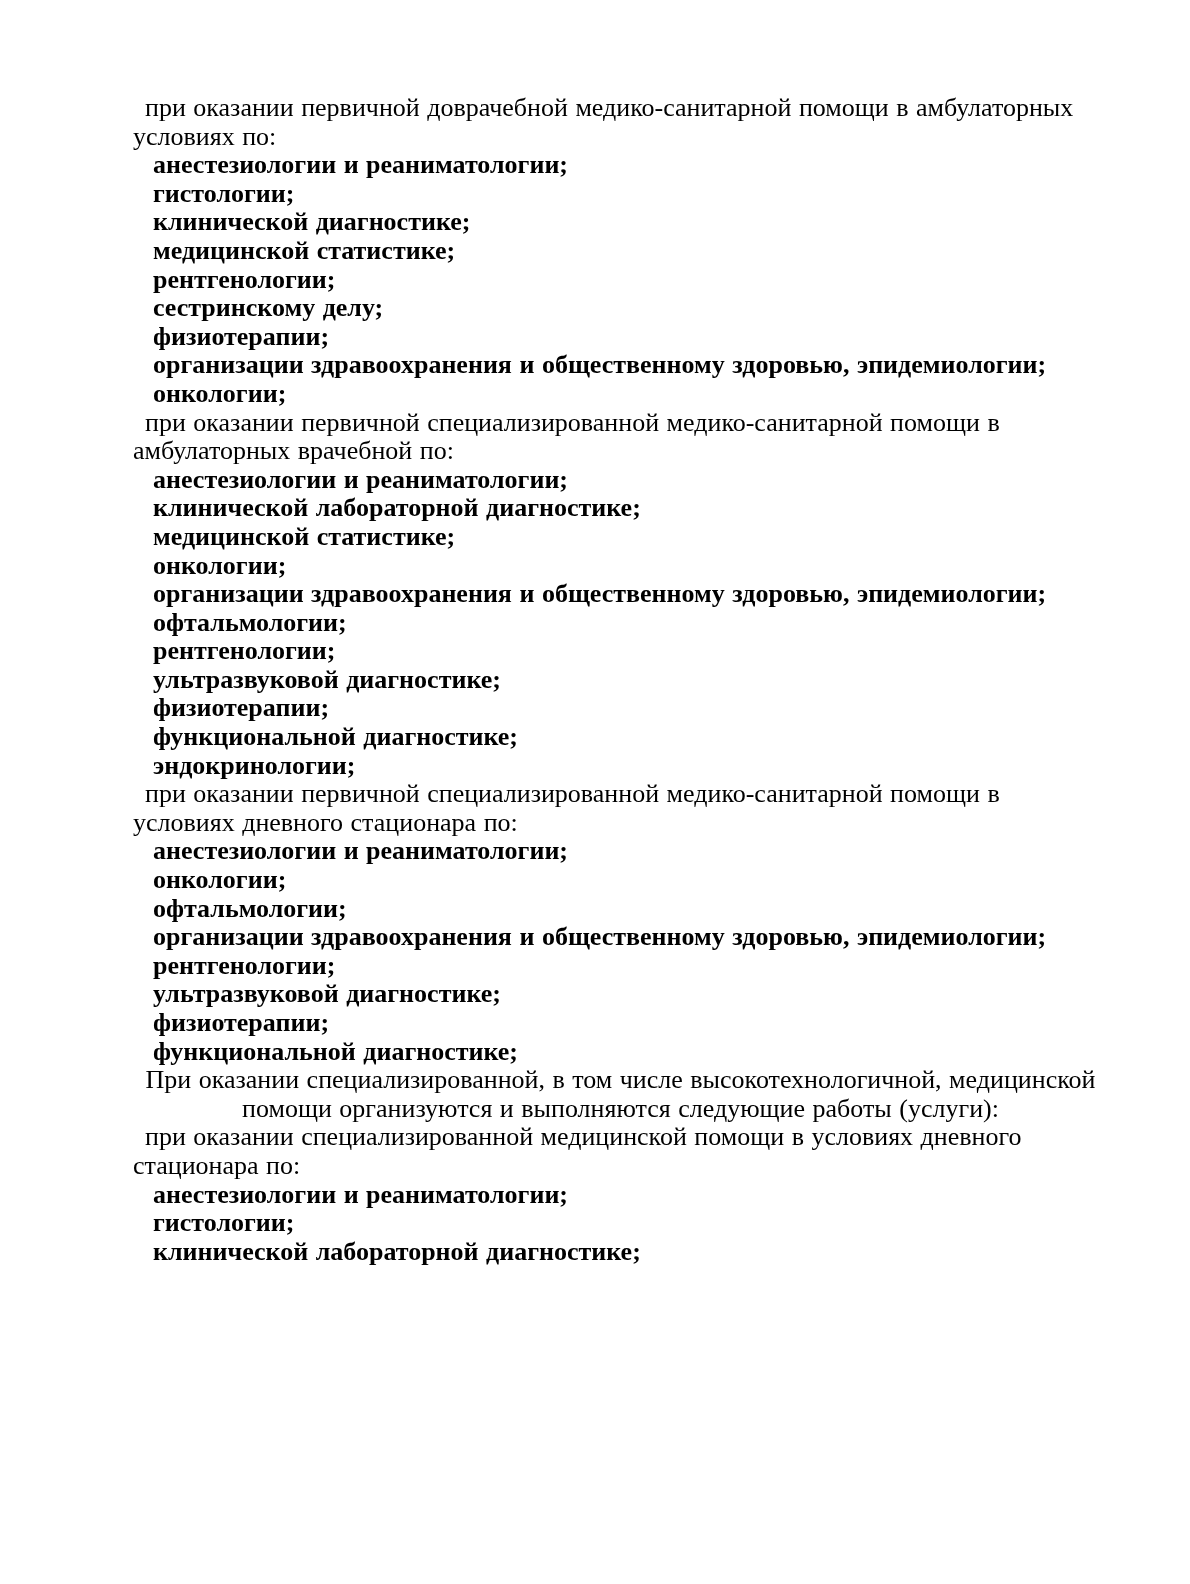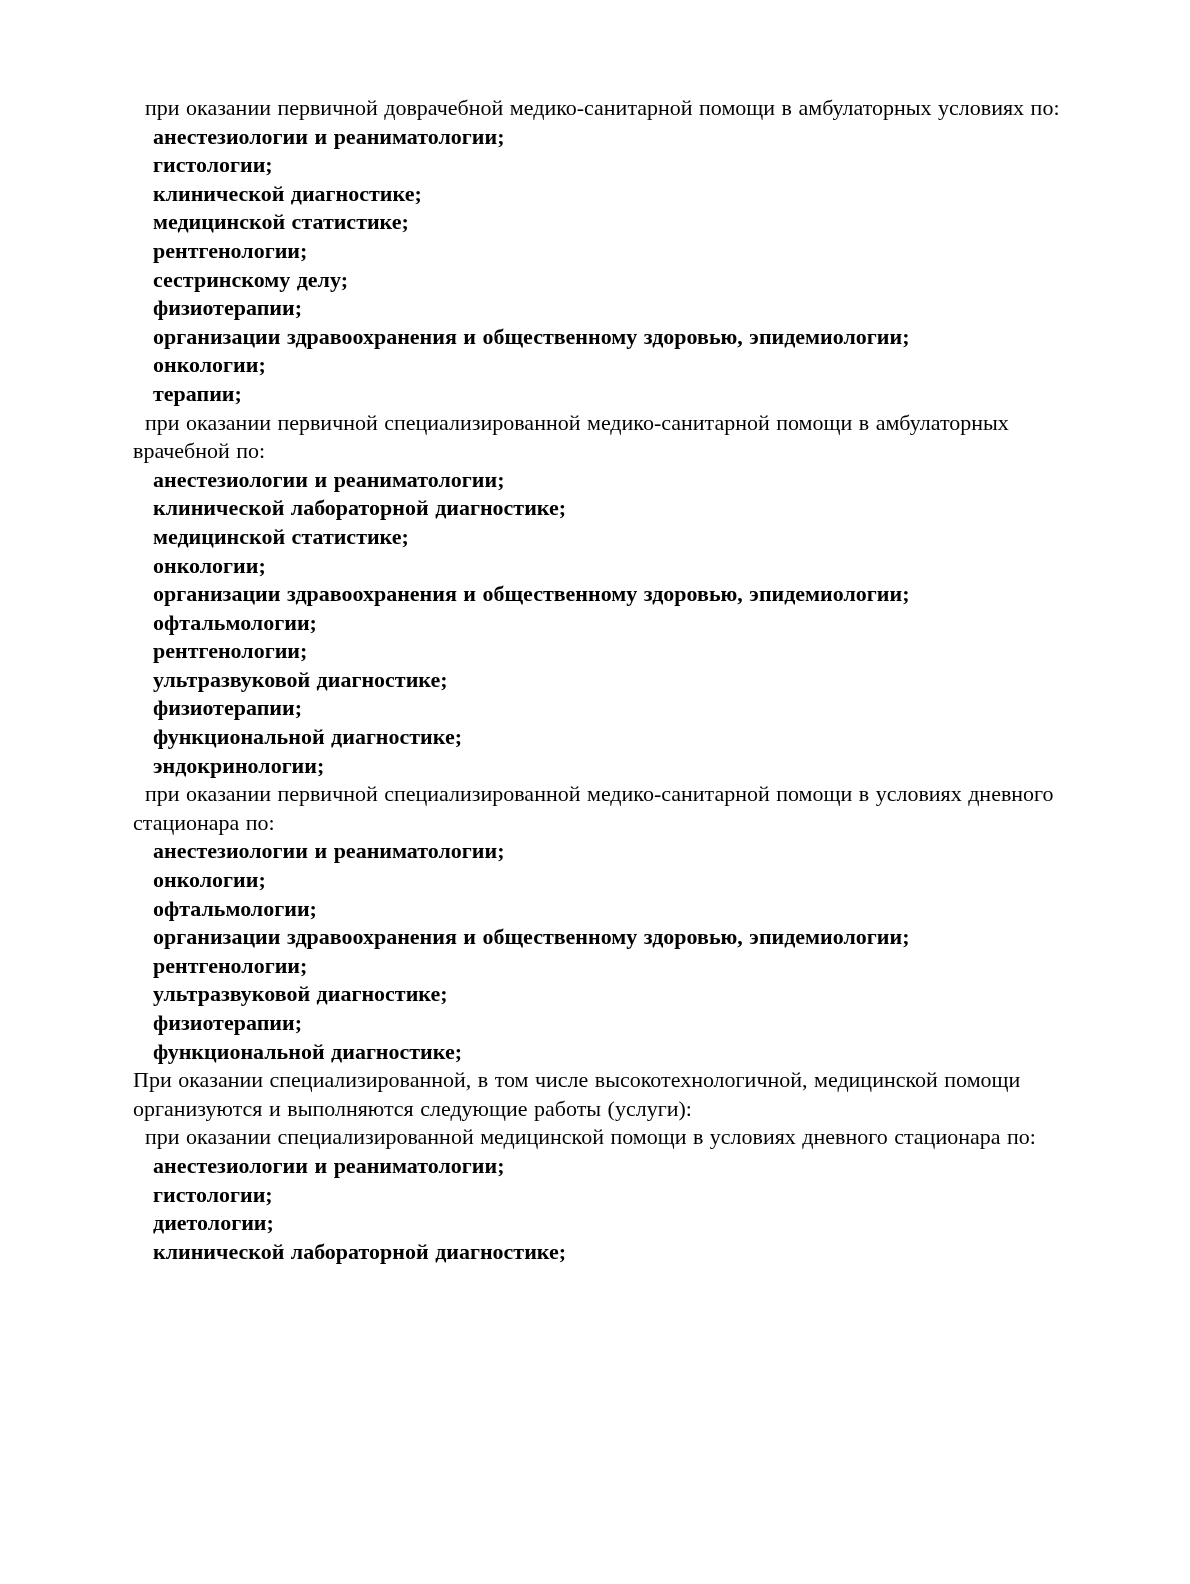--- a/index.html
+++ b/index.html
@@ -16,54 +16,54 @@
   }
   .page {
     box-sizing: border-box;
     width: 1190px;
     height: 1584px;
     padding: 94px 82px 0 133px;
   }
   .doc-text p {
     margin: 0;
     padding: 0;
-    font-size: 22px;
+    font-size: 26px;
     line-height: 28.6px;
     text-align: left;
     white-space: normal;
     word-spacing: 1px;
   }
   .doc-text p.subheader {
     text-indent: 12px;
   }
   .doc-text p.item {
     padding-left: 20px;
     font-weight: bold;
   }
   .doc-text p.intro {
     text-indent: 0;
+    text-align: center;
   }
 </style>
 </head>
 <body>
 
 <main class="page">
   <section class="doc-text" id="doc-text">
 
   <p class="subheader">при оказании первичной доврачебной медико-санитарной помощи в амбулаторных условиях по:</p>
       <p class="item">анестезиологии и реаниматологии;</p>
       <p class="item">гистологии;</p>
       <p class="item">клинической диагностике;</p>
       <p class="item">медицинской статистике;</p>
       <p class="item">рентгенологии;</p>
       <p class="item">сестринскому делу;</p>
       <p class="item">физиотерапии;</p>
       <p class="item">организации здравоохранения и общественному здоровью, эпидемиологии;</p>
       <p class="item">онкологии;</p>
-      <p class="item">терапии;</p>
       <p class="subheader">при оказании первичной специализированной медико-санитарной помощи в амбулаторных врачебной по:</p>
       <p class="item">анестезиологии и реаниматологии;</p>
       <p class="item">клинической лабораторной диагностике;</p>
       <p class="item">медицинской статистике;</p>
       <p class="item">онкологии;</p>
       <p class="item">организации здравоохранения и общественному здоровью, эпидемиологии;</p>
       <p class="item">офтальмологии;</p>
       <p class="item">рентгенологии;</p>
       <p class="item">ультразвуковой диагностике;</p>
       <p class="item">физиотерапии;</p>
@@ -75,16 +75,15 @@
       <p class="item">офтальмологии;</p>
       <p class="item">организации здравоохранения и общественному здоровью, эпидемиологии;</p>
       <p class="item">рентгенологии;</p>
       <p class="item">ультразвуковой диагностике;</p>
       <p class="item">физиотерапии;</p>
       <p class="item">функциональной диагностике;</p>
       <p class="intro">При оказании специализированной, в том числе высокотехнологичной, медицинской помощи организуются и выполняются следующие работы (услуги):</p>
       <p class="subheader">при оказании специализированной медицинской помощи в условиях дневного стационара по:</p>
       <p class="item">анестезиологии и реаниматологии;</p>
       <p class="item">гистологии;</p>
-      <p class="item">диетологии;</p>
       <p class="item">клинической лабораторной диагностике;</p>
     </section>
 </main>
 
 </body></html>

